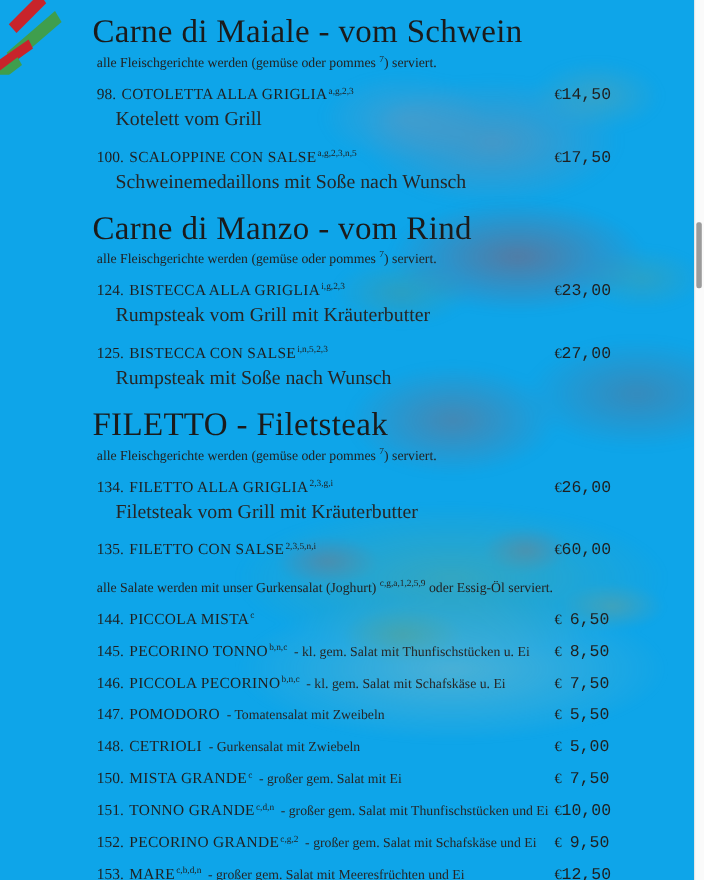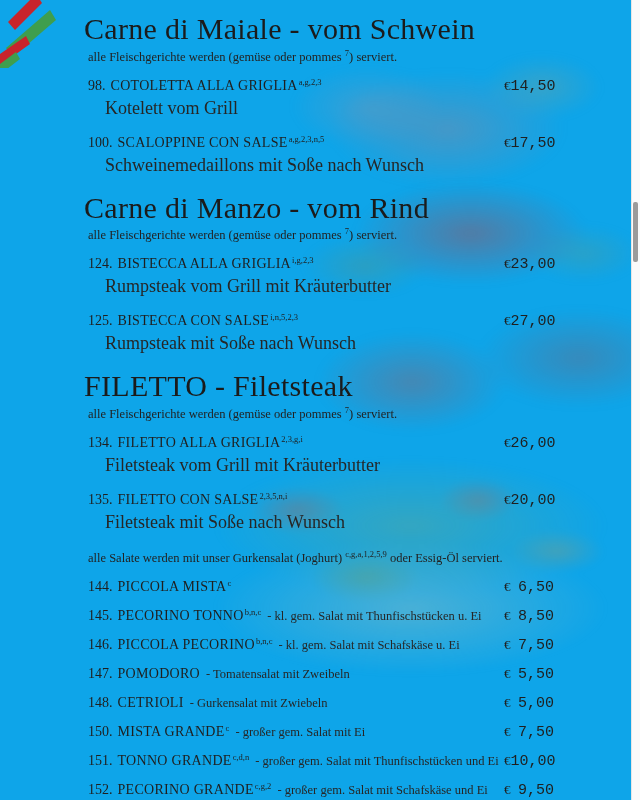--- a/index.html
+++ b/index.html
@@ -164,24 +164,23 @@
     <div class="desc">Filetsteak vom Grill mit Kräuterbutter</div>
   </div>
 
   <div class="item">
     <div class="item-row">
       <span class="num">135.</span>
       <span class="iname">FILETTO CON SALSE</span>
       <sup class="sup">2,3,5,n,i</sup>
       <span class="price">
         <span class="cur">€</span>
-        <span class="amt">20,00</span>
-      </span>
-    </div>
-    <div class="desc">Filetsteak mit Soße nach Wunsch</div>
+        <span class="amt">60,00</span>
+      </span>
+    </div>
   </div>
 </div>
     </section>
 
     <section class="sec">
       <p class="subtitle"><span>alle Salate werden mit unser Gurkensalat (Joghurt) </span><sup>c,g,a,1,2,5,9</sup><span> oder Essig-Öl serviert.</span></p>
       <div class="items inline-list">
   <div class="item">
     <div class="item-row">
       <span class="num">144.</span>

